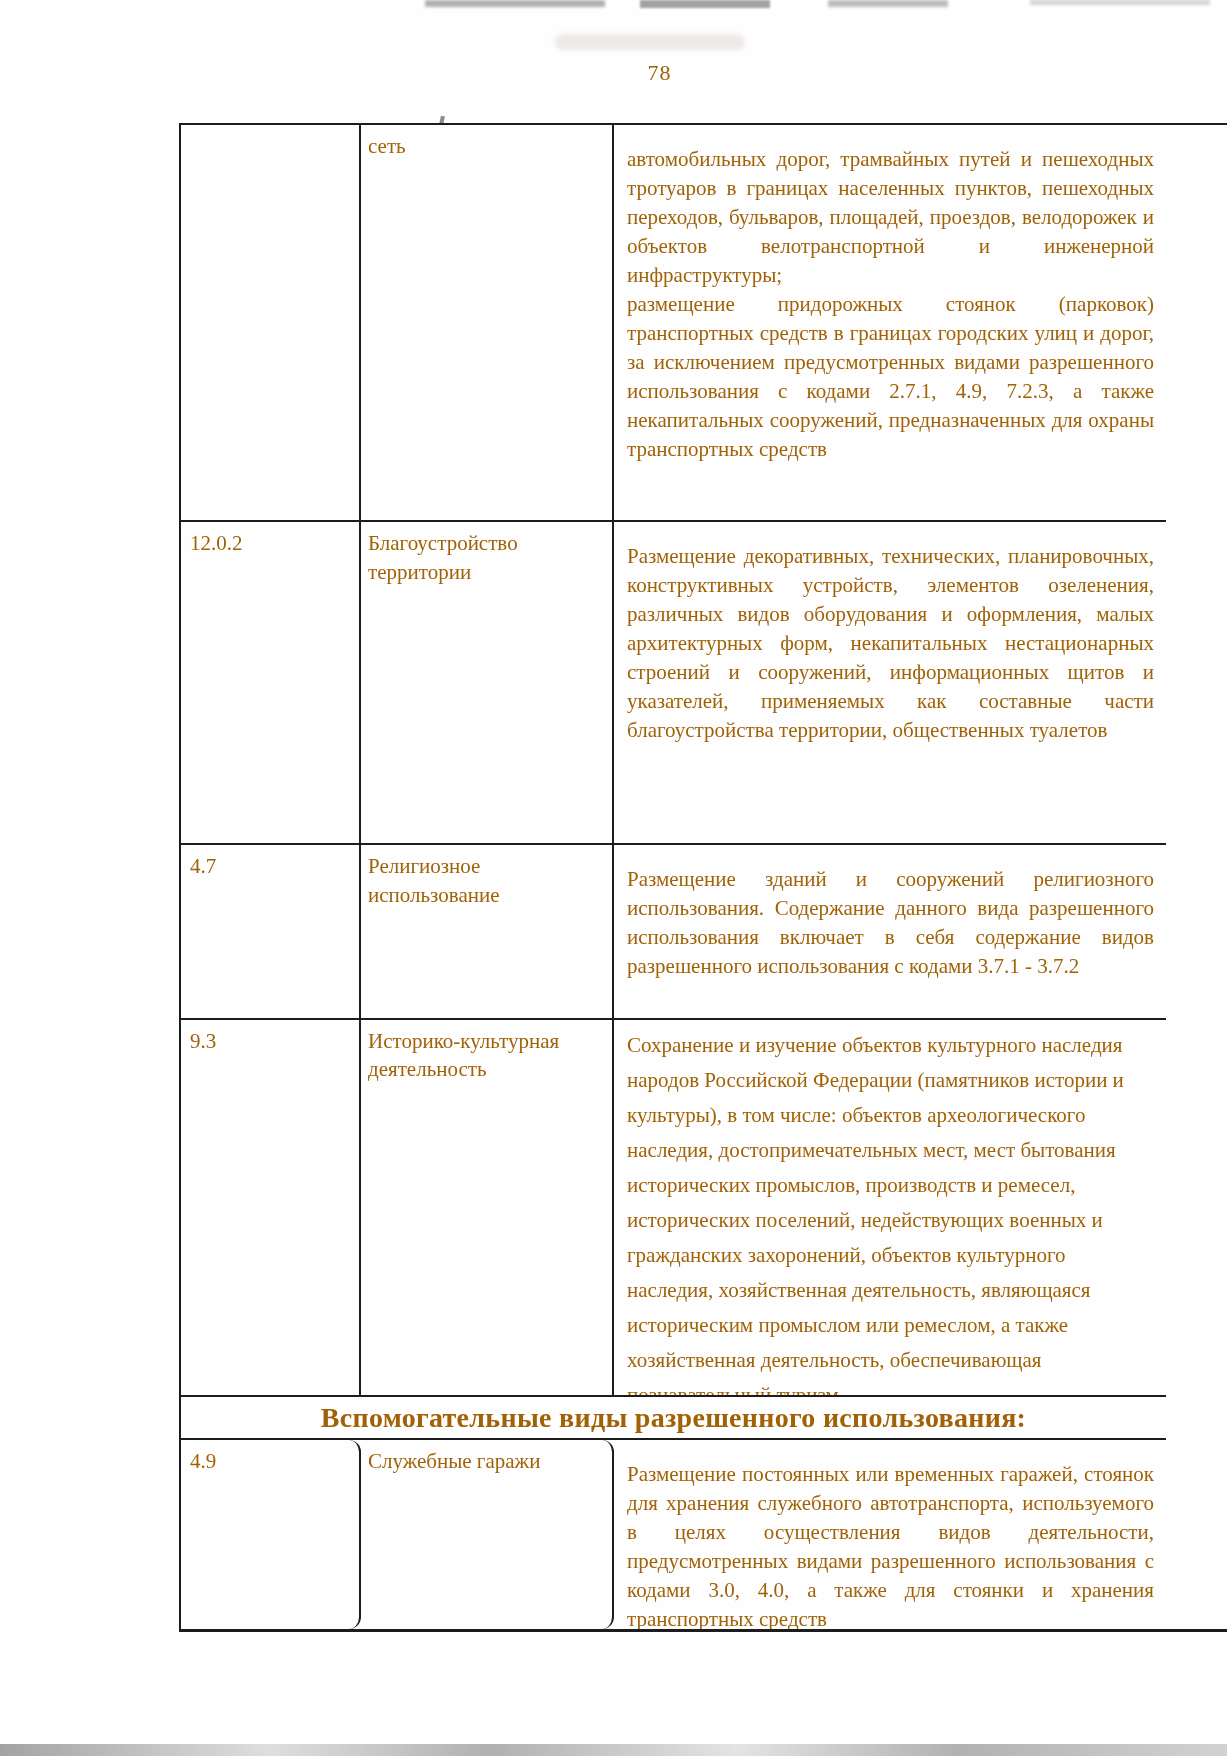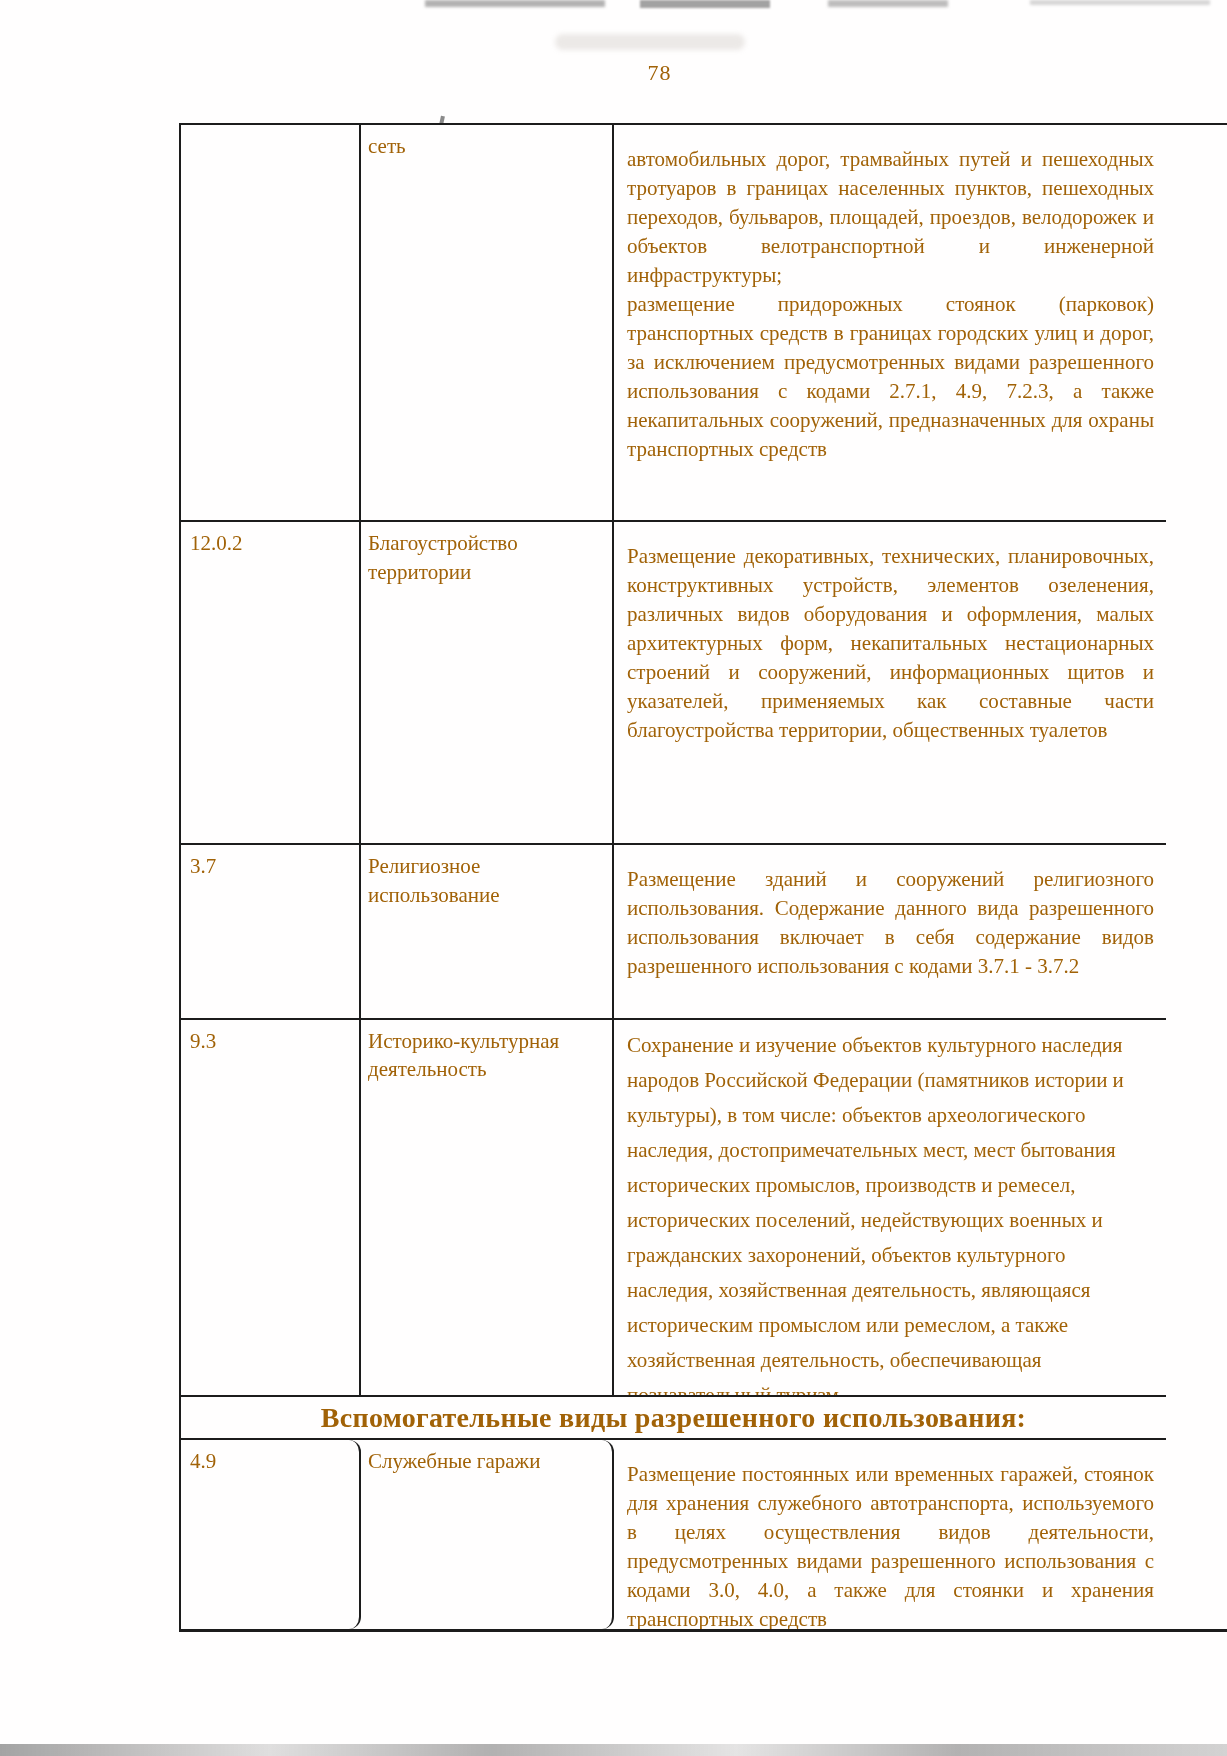--- a/index.html
+++ b/index.html
@@ -110,21 +110,21 @@
 
     <div class="cell vline code-cell"></div>
     <div class="cell vline name-cell">сеть</div>
     <div class="cell desc-cell">автомобильных дорог, трамвайных путей и пешеходных тротуаров в границах населенных пунктов, пешеходных переходов, бульваров, площадей, проездов, велодорожек и объектов велотранспортной и инженерной инфраструктуры;
 размещение придорожных стоянок (парковок) транспортных средств в границах городских улиц и дорог, за исключением предусмотренных видами разрешенного использования с кодами 2.7.1, 4.9, 7.2.3, а также некапитальных сооружений, предназначенных для охраны транспортных средств</div>
 
     <div class="cell vline code-cell">12.0.2</div>
     <div class="cell vline name-cell">Благоустройство территории</div>
     <div class="cell desc-cell">Размещение декоративных, технических, планировочных, конструктивных устройств, элементов озеленения, различных видов оборудования и оформления, малых архитектурных форм, некапитальных нестационарных строений и сооружений, информационных щитов и указателей, применяемых как составные части благоустройства территории, общественных туалетов</div>
 
-    <div class="cell vline code-cell">3.7</div>
+    <div class="cell vline code-cell">4.7</div>
     <div class="cell vline name-cell">Религиозное использование</div>
     <div class="cell desc-cell">Размещение зданий и сооружений религиозного использования. Содержание данного вида разрешенного использования включает в себя содержание видов разрешенного использования с кодами 3.7.1 - 3.7.2</div>
 
     <div class="cell vline code-cell row-ragged">9.3</div>
     <div class="cell vline name-cell row-ragged">Историко-культурная деятельность</div>
     <div class="cell desc-cell ragged">Сохранение и изучение объектов культурного наследия народов Российской Федерации (памятников истории и культуры), в том числе: объектов археологического наследия, достопримечательных мест, мест бытования исторических промыслов, производств и ремесел, исторических поселений, недействующих военных и гражданских захоронений, объектов культурного наследия, хозяйственная деятельность, являющаяся историческим промыслом или ремеслом, а также хозяйственная деятельность, обеспечивающая познавательный туризм</div>
 
     <div class="section-header-cell">Вспомогательные виды разрешенного использования:</div>
 
     <div class="cell vline code-cell last">4.9</div>

